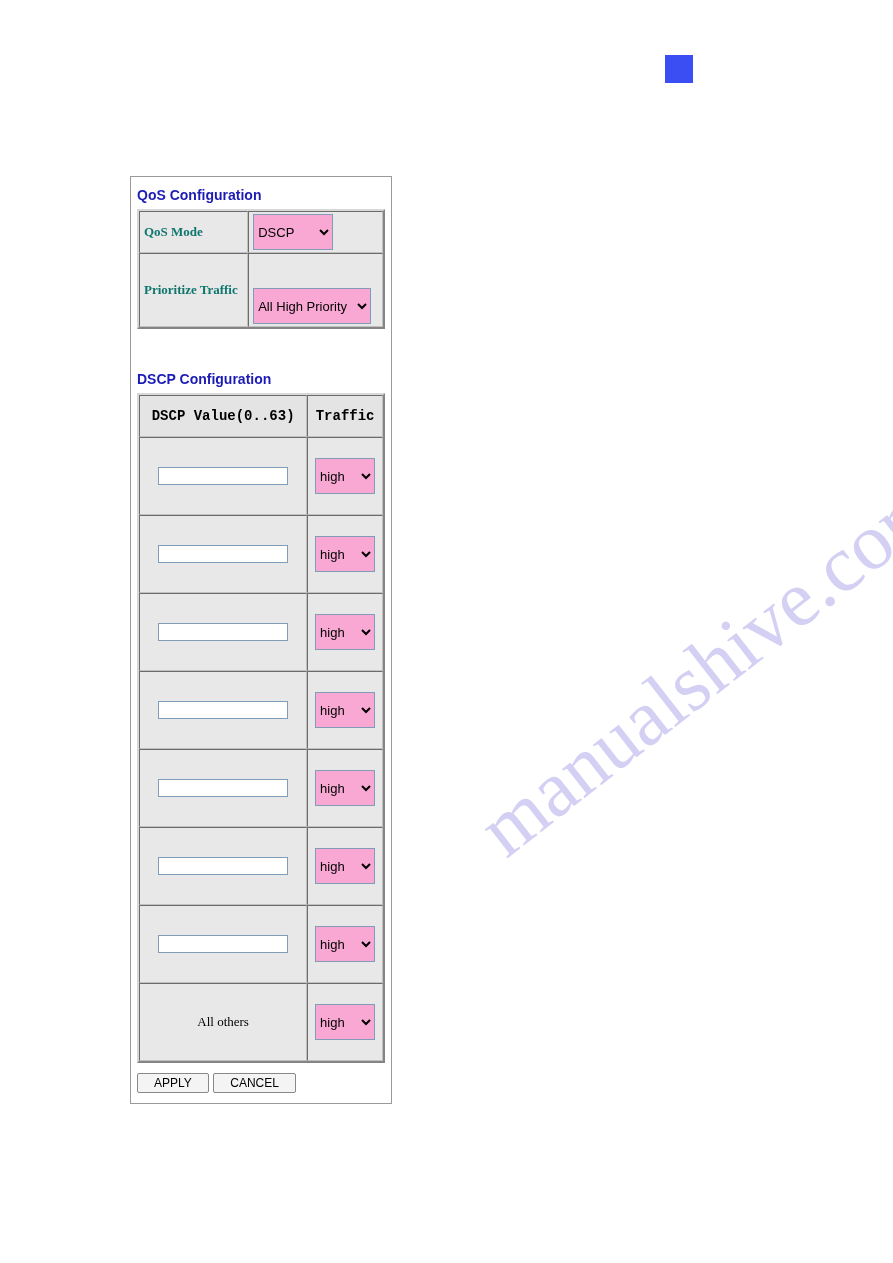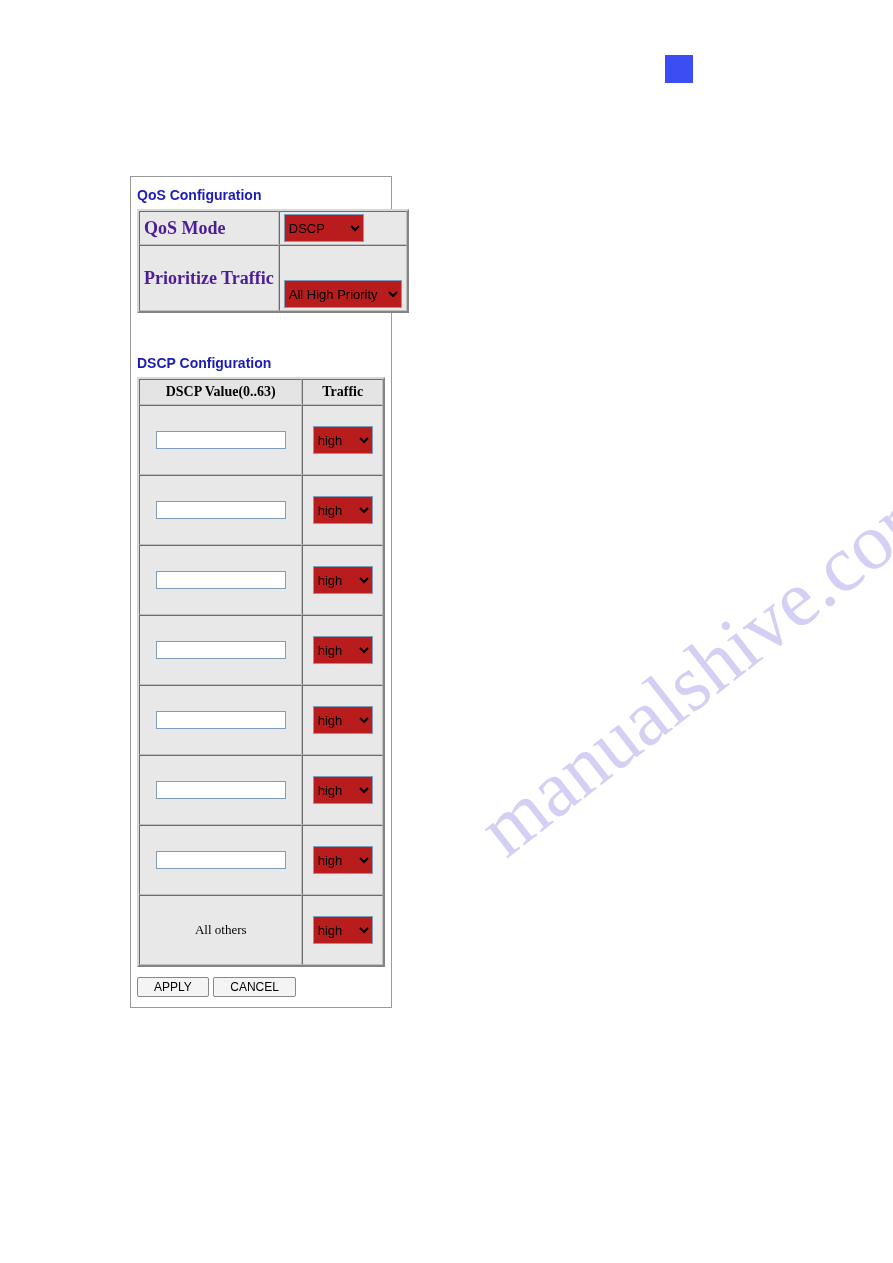--- a/index.html
+++ b/index.html
@@ -45,51 +45,51 @@
   }
   table.cfg td, table.cfg th {
     border: 1px inset #c0c0c0;
     background: #e8e8e8;
     padding: 2px 4px;
     font-size: 13px;
     white-space: nowrap;
   }
   table.cfg td.label {
     font-weight: bold;
-    color: #4c1d95;
+    color: #0f766e;
     font-family: "Times New Roman", serif;
-    font-size: 18px;
+    font-size: 13px;
   }
   table.dscp {
     border-collapse: separate;
     border-spacing: 0;
     width: 100%;
     border: 2px outset #d8d8d8;
     background: #d8d8d8;
   }
   table.dscp th {
     border: 1px inset #c0c0c0;
     background: #e4e4e4;
-    font-family: Liberation Serif, serif;
+    font-family: Liberation Mono, monospace;
     font-weight: bold;
     font-size: 14px;
-    padding: 4px 4px;
+    padding: 12px 4px;
   }
   table.dscp td {
     border: 1px inset #c0c0c0;
     background: #e8e8e8;
     padding: 20px 3px;
     font-size: 13px;
     text-align: center;
   }
   select.combo {
     font-size: 13px;
     border: 1px solid #7f9db9;
-    background: #b91c1c;
-    height: 28px;
+    background: #f9a8d4;
+    height: 36px;
     box-sizing: border-box;
   }
   select.combo.qos { width: 80px; }
   select.combo.pt  { width: 118px; margin-top: 32px; }
   select.combo.prio{ width: 60px; }
   input.dscp-val {
     width: 130px;
     height: 18px;
     border: 1px solid #7f9db9;
     background: #ffffff;

